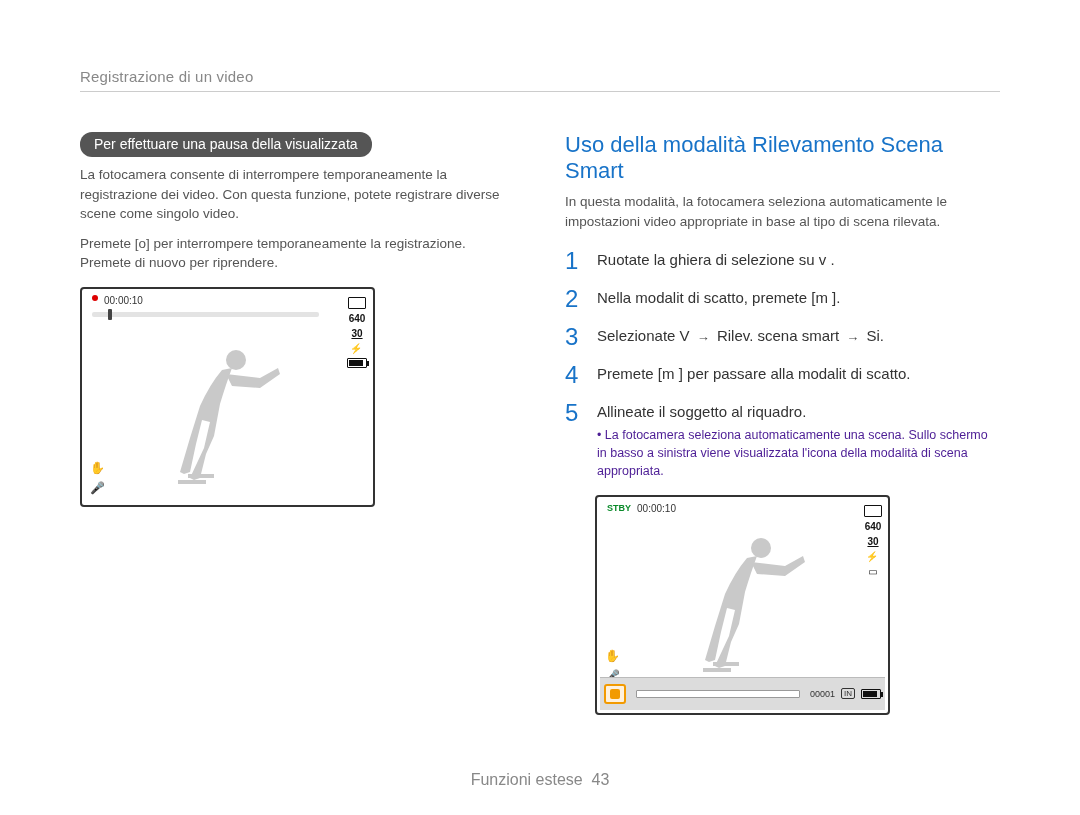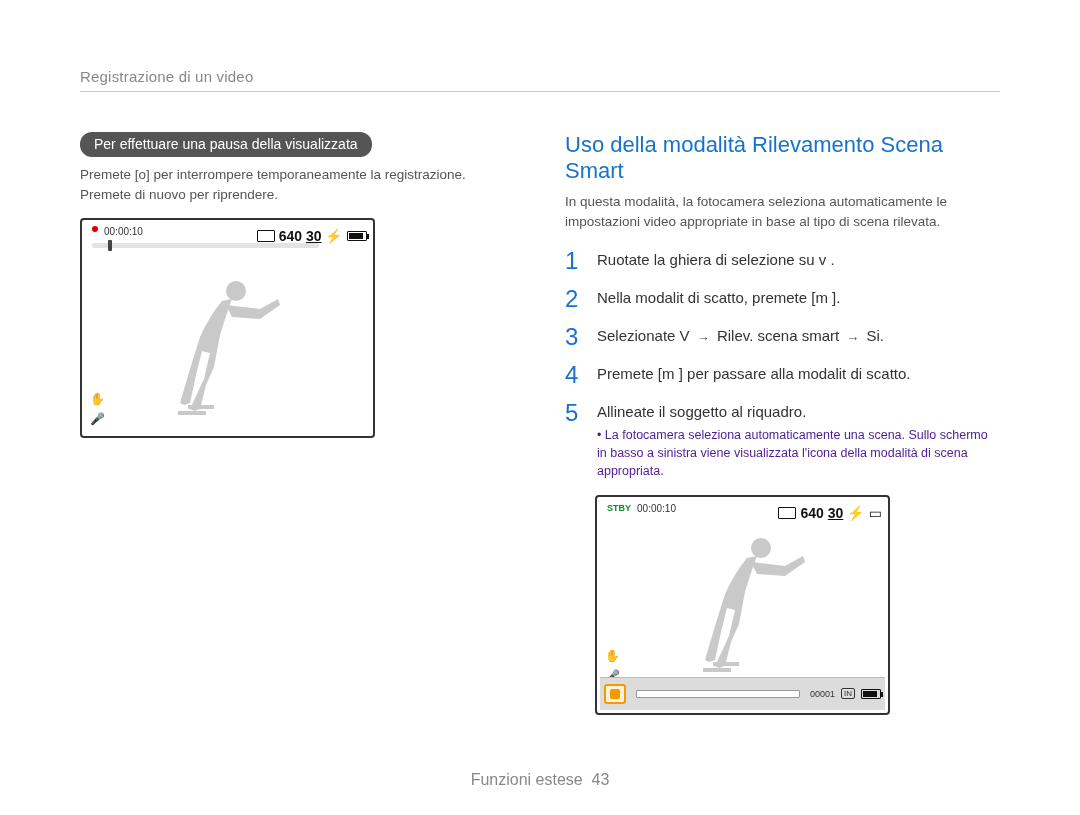--- a/index.html
+++ b/index.html
@@ -71,22 +71,22 @@
     background: #e3e3e3;
     border-radius: 2px;
     position: relative;
   }
   .progress-thumb {
     position:absolute; left:16px; top:-3px;
     width:4px; height:11px; background:#444; border-radius:1px;
   }
   .right-icons {
     position:absolute; right:6px; top:8px;
-    display:flex; flex-direction:row; gap:4px; align-items:center;
-    font-size:14px; color:#111;
+    display:flex; flex-direction:column; gap:4px; align-items:center;
+    font-size:10px; color:#111;
   }
   .right-icons .box { width:18px;height:12px;border:1.5px solid #111; border-radius:1px; }
   .left-icons {
     position:absolute; left:8px; bottom:10px;
     display:flex; flex-direction:column; gap:6px; align-items:center;
     font-size:12px; color:#333;
   }
   .batt {
     width:20px;height:10px;border:1.5px solid #111;border-radius:1px;position:relative;
   }
@@ -149,20 +149,21 @@
 </style>
 </head>
 <body>
 
 <div class="breadcrumb">Registrazione di un video</div>
 
 <div class="columns">
 
   <div class="col">
     <div class="pill">Per effettuare una pausa della visualizzata</div>
+    <p class="para">La fotocamera consente di interrompere temporaneamente la registrazione dei video. Con questa funzione, potete registrare diverse scene come singolo video.</p>
     <p class="para">
       <span>Premete [</span><span class="kbd">o</span><span>] per interrompere temporaneamente la registrazione. Premete di nuovo per riprendere.</span>
     </p>
 
     <div class="lcd">
       <div class="lcd-top">
         <span class="rec-dot"></span>
         <span>00:00:10</span>
       </div>
       <div class="progress-track">

